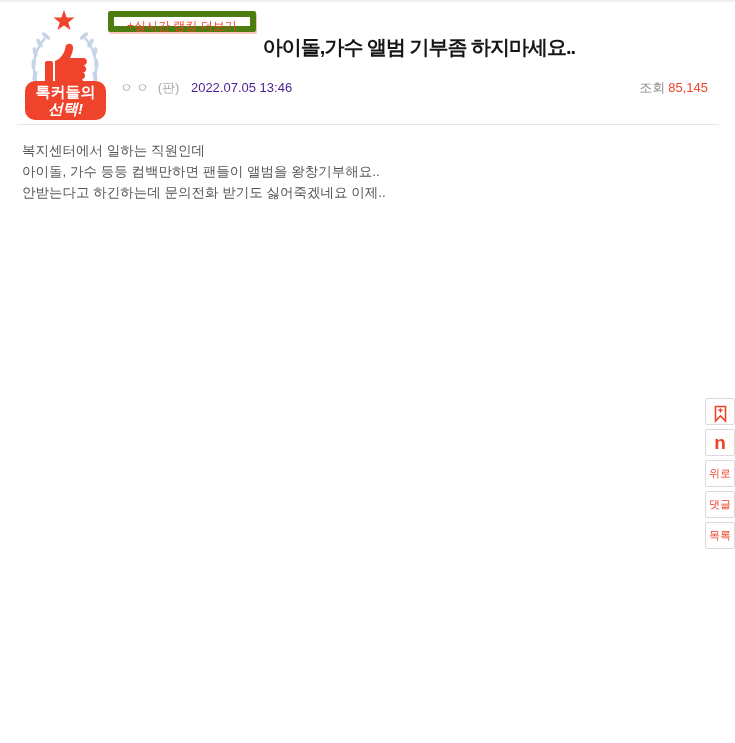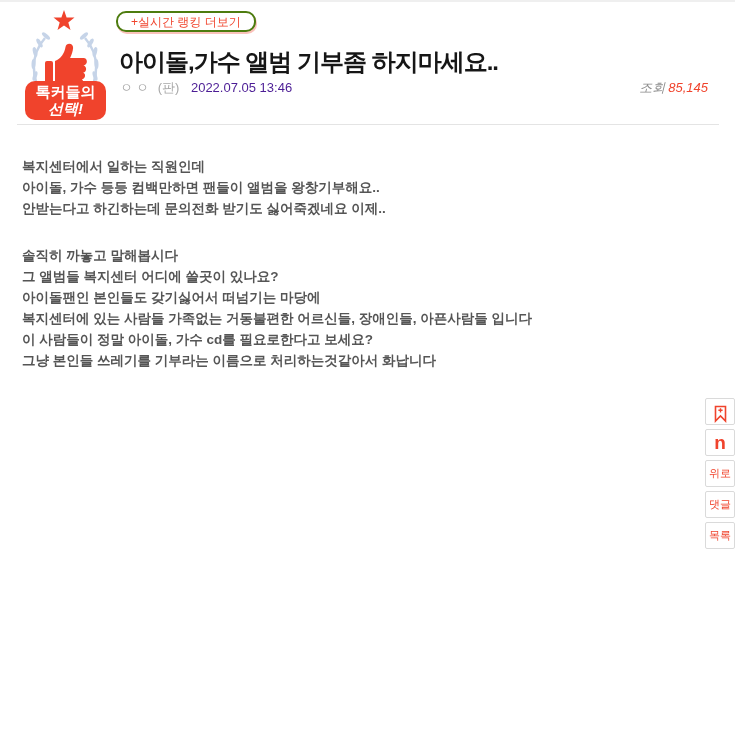--- a/index.html
+++ b/index.html
@@ -6,51 +6,52 @@
   html,body { background:#fff; }
   body { font-family:"Liberation Sans","DejaVu Sans",sans-serif; }
   .page {
     position:relative; width:735px; height:743px; background:#fff;
     border-top:2px solid #efefef; overflow:hidden;
   }
   
   .badge { position:absolute; left:13px; top:5px; width:104px; height:114px; }
   
   .ranking-btn {
-    position:absolute; left:116px; top:9px; height:21px; padding:0 13px;
-    background:#fff; border:2px solid #4d7c0f; border-radius:10px;
+    position:absolute; left:108px; top:9px; height:21px; padding:0 13px;
+    background:#fff; border:6px solid #4d7c0f; border-radius:2px;
     color:#f0432c; font-size:12px; line-height:19px; cursor:pointer;
     box-shadow:1px 2px 0 rgba(240,80,60,.35);
     font-family:"Liberation Sans","DejaVu Sans",sans-serif;
   }
   .title {
-    position:absolute; left:119px; top:44px; width:600px;
-    font-size:24px; font-weight:700; color:#161616; letter-spacing:-1px;
+    position:absolute; left:119px; top:32px; width:600px;
+    font-size:20px; font-weight:700; color:#161616; letter-spacing:-1px;
     white-space:nowrap;
+    text-align:center;
   }
   .meta-row {
     position:absolute; left:120px; top:77px; font-size:13px; color:#9e9e9e;
   }
   .meta-row .author { letter-spacing:3px; color:#a8a8a8; }
   .meta-row .board { margin-left:2px; color:#a8a8a8; }
   .meta-row .date { margin-left:8px; color:#4c1d95; }
   .views {
-    position:absolute; right:27px; top:77px; font-size:13px; color:#8c8c8c;font-style:italic;
+    position:absolute; right:27px; top:77px; font-size:13px; color:#8c8c8c;
   }
   .views .views-count { color:#f0432c; margin-left:3px; }
   .divider {
     position:absolute; left:17px; right:16px; top:122px; height:0;
     border-top:1px solid #e4e4e4;
   }
   
   .post-body {
     position:absolute; left:22px; top:138px; width:655px;
     font-size:13.5px; line-height:21px; color:#555;
   }
-  .post-body p { white-space:pre-line; margin:16px 0 26px 0;font-weight:bold; }
+  .post-body p { white-space:pre-line; margin:0 0 26px 0; }
   
   .side-rail { position:absolute; left:705px; top:396px; width:30px; }
   .side-btn {
     display:block; width:30px; height:27px; margin-bottom:4px;
     background:#fff; border:1px solid #dadada; border-radius:2px;
     color:#f0432c; font-size:11px; font-weight:400; cursor:pointer;
     text-align:center; padding:0; line-height:25px;
     font-family:"Liberation Sans","DejaVu Sans",sans-serif;
   }
   .side-btn svg { display:block; margin:4px auto 0; }
@@ -115,26 +116,20 @@
   <div class="views">
     <span>조회</span><span class="views-count">85,145</span>
   </div>
 
   <div class="divider"></div>
 
   <main class="post-body">
     <p>복지센터에서 일하는 직원인데
 아이돌, 가수 등등 컴백만하면 팬들이 앨범을 왕창기부해요..
 안받는다고 하긴하는데 문의전화 받기도 싫어죽겠네요 이제..</p>
-    <p>솔직히 까놓고 말해봅시다
-그 앨범들 복지센터 어디에 쓸곳이 있나요?
-아이돌팬인 본인들도 갖기싫어서 떠넘기는 마당에
-복지센터에 있는 사람들 가족없는 거동불편한 어르신들, 장애인들, 아픈사람들 입니다
-이 사람들이 정말 아이돌, 가수 cd를 필요로한다고 보세요?
-그냥 본인들 쓰레기를 기부라는 이름으로 처리하는것같아서 화납니다</p>
   </main>
 
   <aside class="side-rail">
     <button class="side-btn" title="">
       <svg width="17" height="18" viewBox="0 0 17 18">
         <path d="M3.5 1.5 h10 v14.5 l-5 -5 -5 5 z" fill="none" stroke="#f0432c" stroke-width="1.6"></path>
         <path d="M8.5 3.2 v4.2 M6.4 5.3 h4.2" stroke="#f0432c" stroke-width="1.4" fill="none"></path>
       </svg>
     </button>
     <button class="side-btn nate">

